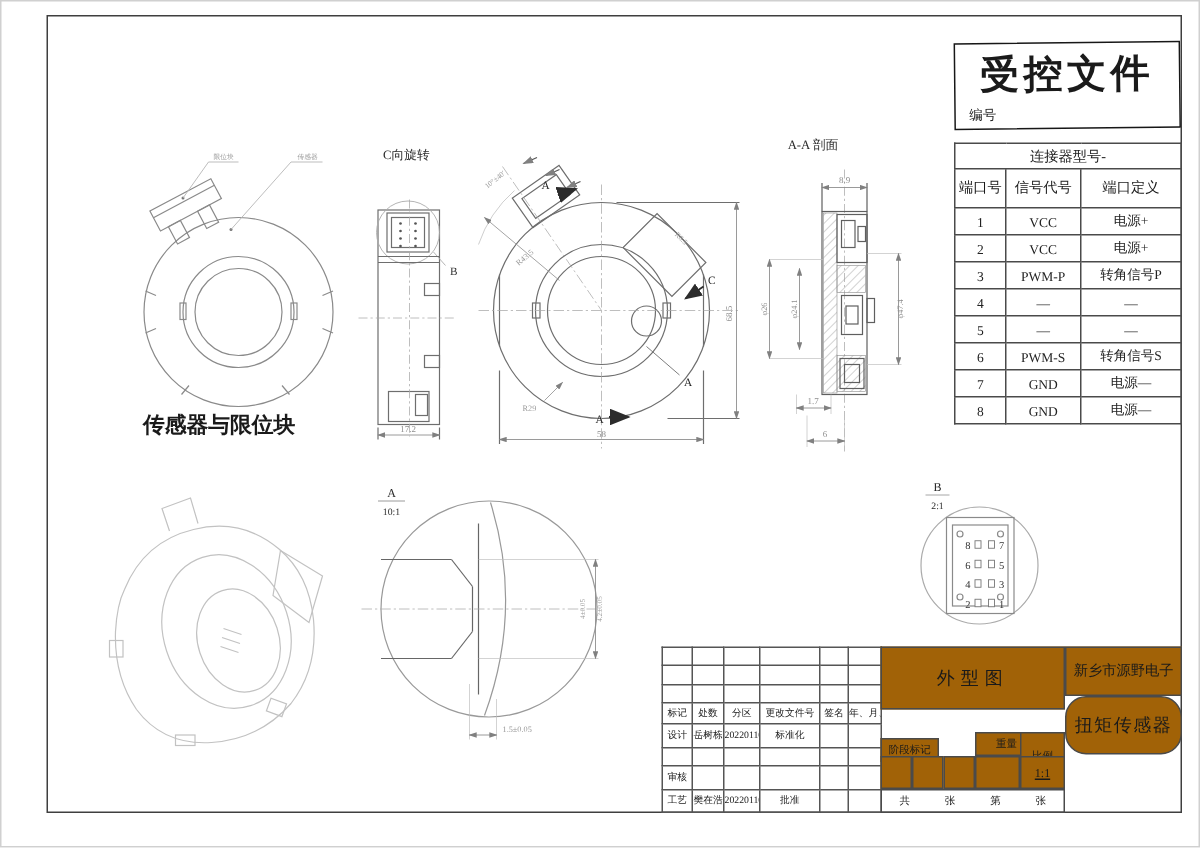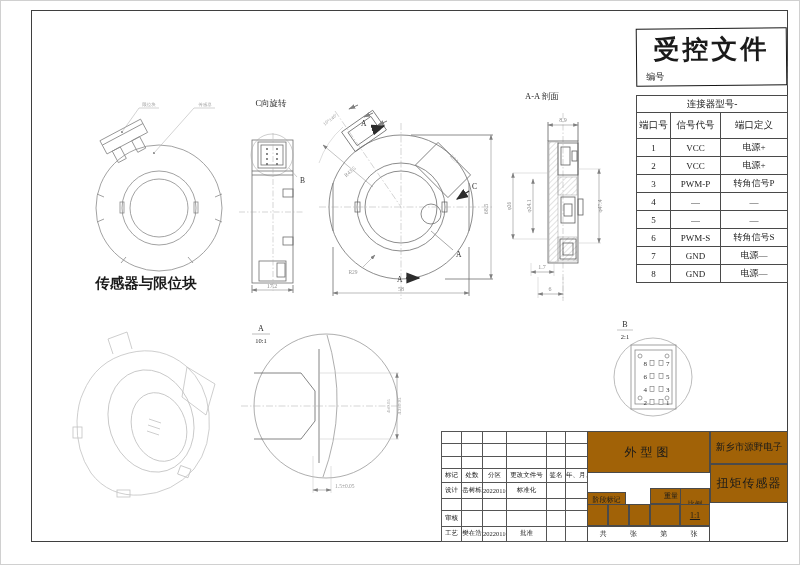--- a/index.html
+++ b/index.html
@@ -32,21 +32,21 @@
   .tb-stage{left:146px;top:61px;width:39px;height:16px;font-size:7px;}
   .tb-weight{left:209px;top:57px;width:42px;height:16px;font-size:7px;text-align:center;}
   .tb-scale{left:239px;top:57px;width:30px;height:32px;font-size:7px;}
   .tb-s1{left:146px;top:73px;width:21px;height:22px;}
   .tb-s2{left:167px;top:73px;width:21px;height:22px;}
   .tb-s3{left:188px;top:73px;width:21px;height:22px;}
   .tb-wv{left:209px;top:73px;width:30px;height:22px;}
   .tb-sv{left:239px;top:73px;width:30px;height:22px;font-size:8px;text-decoration:underline;}
   .tb-sheet{left:146px;top:95px;width:123px;height:16px;font-size:7px;display:flex;align-items:center;justify-content:space-around;border:0.8px solid #4a4a4a;position:absolute;box-sizing:border-box;}
   .tb-company{left:269px;top:0;width:78px;height:33px;font-size:9.5px;}
-  .tb-product{left:269px;top:33px;width:78px;height:39px;font-size:12px;letter-spacing:1px;}
+  .tb-product{left:269px;top:33px;width:78px;height:39px;font-size:12px;letter-spacing:1px;border-radius:14px;}
   .tb-partno{left:269px;top:72px;width:78px;height:39px;font-size:11px;font-family:"Liberation Serif",serif;letter-spacing:0.5px;}
 </style>
 </head>
 <body>
 
 <div class="page">
   <div class="frame"></div>
 
   <svg class="art" width="800" height="565" viewBox="0 0 800 565">
     <defs>

